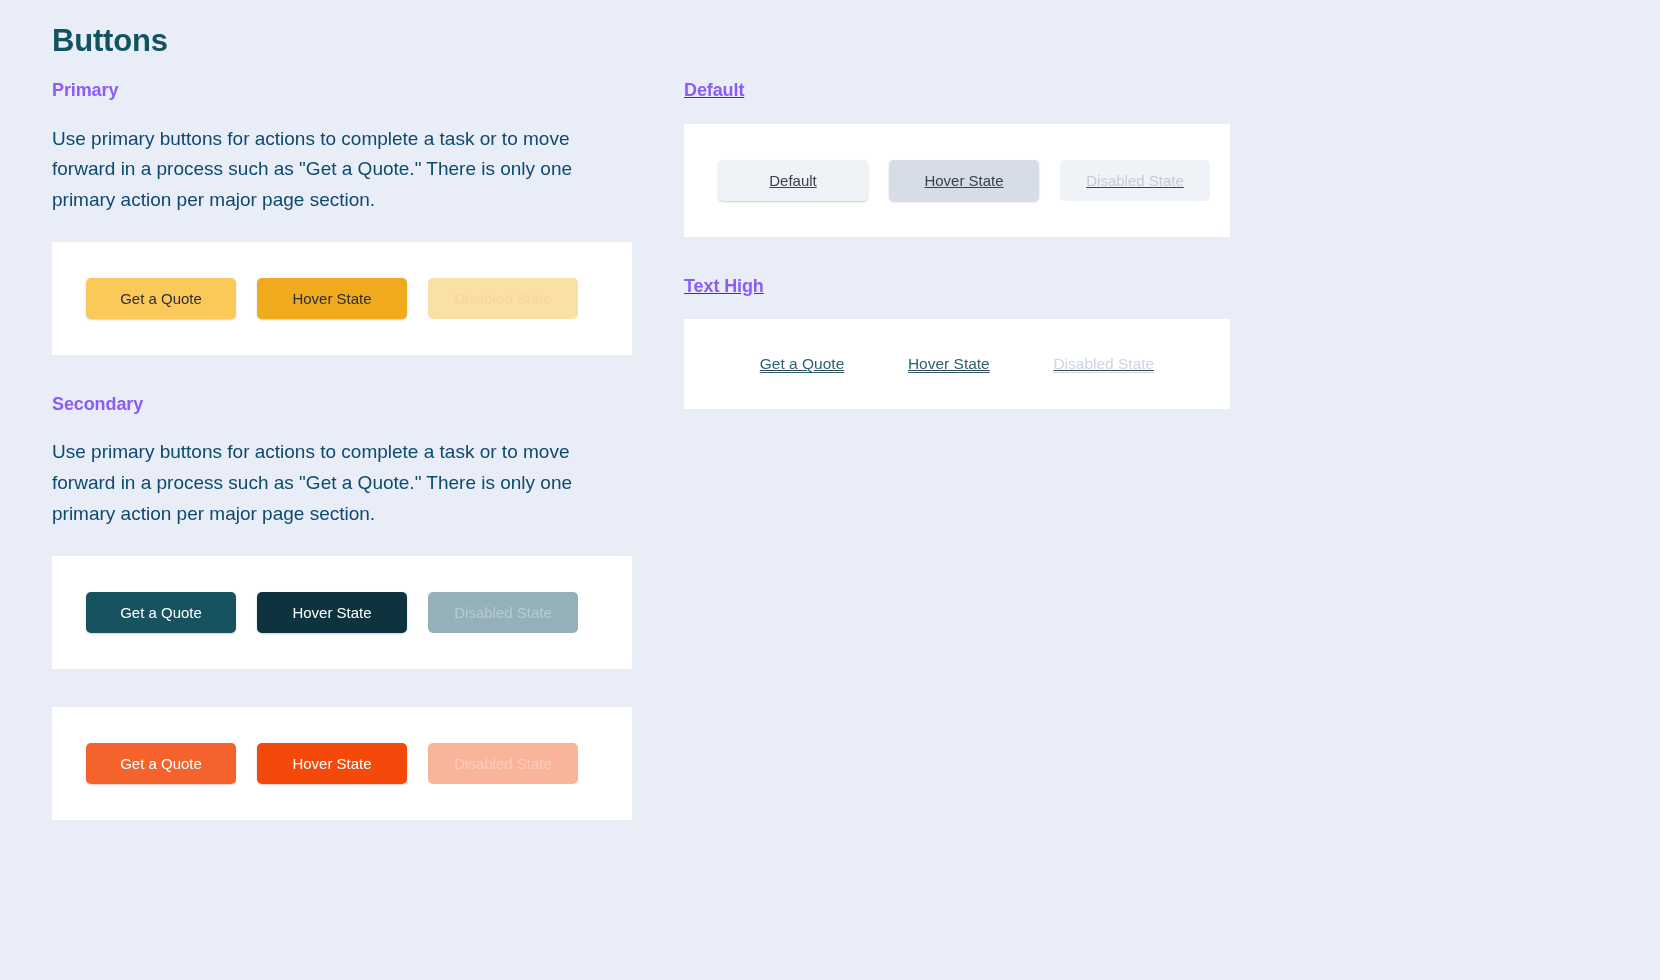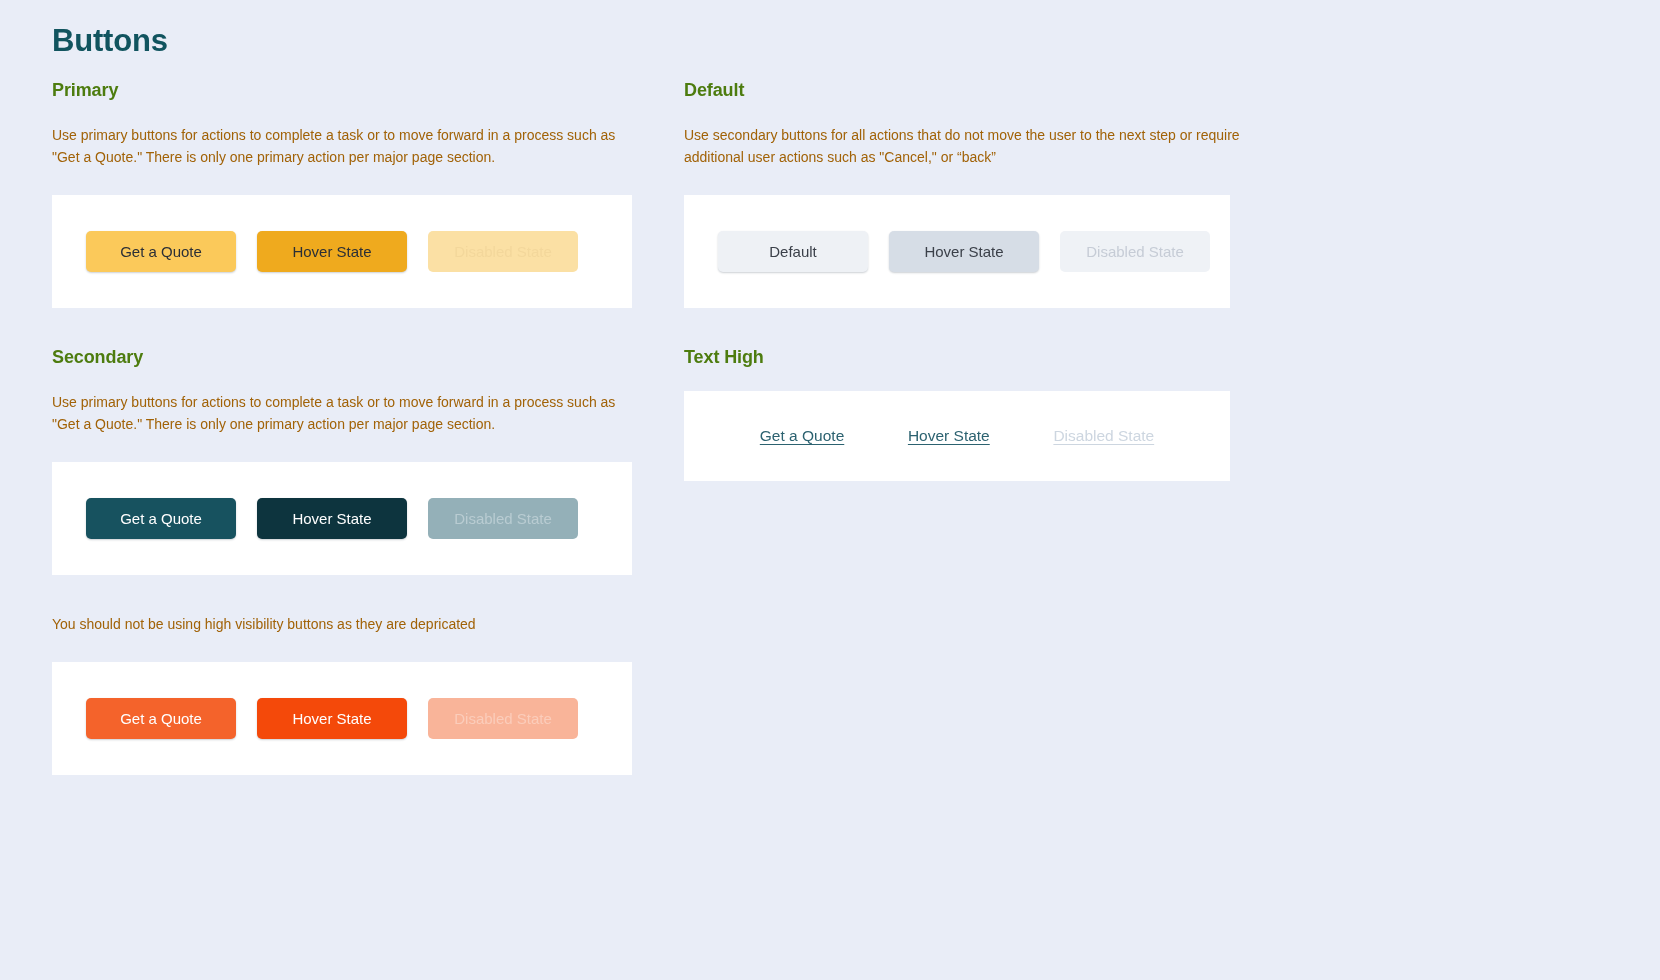--- a/index.html
+++ b/index.html
@@ -32,37 +32,37 @@
     margin: 0 0 20px 0;
     line-height: 1.2;
   }
 
   .columns {
     display: flex;
     align-items: flex-start;
     gap: 52px;
   }
   .col-left { width: 580px; flex: 0 0 580px; }
-  .col-right { width: 580px; flex: 0 0 580px; }
+  .col-right { width: 580px; flex: 0 0 580px; text-decoration: underline; }
 
   .section { margin-bottom: 38px; }
 
   .section-title {
     font-size: 18px;
     font-weight: bold;
-    color: #4d7c0f;
+    color: #8b5cf6;
     margin: 0 0 22px 0;
     line-height: 1.25;
     letter-spacing: -0.1px;
   }
 
   .section-desc {
-    font-size: 14px;
+    font-size: 19px;
     line-height: 1.62;
-    color: #a16207;
+    color: #0c4a6e;
     margin: 0 0 26px 0;
     max-width: 580px;
   }
 
   .demo-card {
     background: #ffffff;
     padding: 36px 34px;
     display: flex;
     align-items: center;
   }
@@ -165,37 +165,35 @@
         <div class="demo-card left-card">
           <div class="btn-row">
             <button class="btn btn-secondary">Get a Quote</button>
             <button class="btn btn-secondary-hover">Hover State</button>
             <button class="btn btn-secondary-disabled">Disabled State</button>
           </div>
         </div>
       </div>
 
       <div class="section">
-        <p class="section-desc">You should not be using high visibility buttons as they are depricated</p>
         <div class="demo-card left-card">
           <div class="btn-row">
             <button class="btn btn-highvis">Get a Quote</button>
             <button class="btn btn-highvis-hover">Hover State</button>
             <button class="btn btn-highvis-disabled">Disabled State</button>
           </div>
         </div>
       </div>
 
     </div>
 
     <div class="col-right">
 
       <div class="section">
         <h2 class="section-title">Default</h2>
-        <p class="section-desc">Use secondary buttons for all actions that do not move the user to the next step or require additional user actions such as "Cancel," or “back”</p>
         <div class="demo-card right-card">
           <div class="btn-row">
             <button class="btn btn-default">Default</button>
             <button class="btn btn-default-hover">Hover State</button>
             <button class="btn btn-default-disabled">Disabled State</button>
           </div>
         </div>
       </div>
 
       <div class="section">

